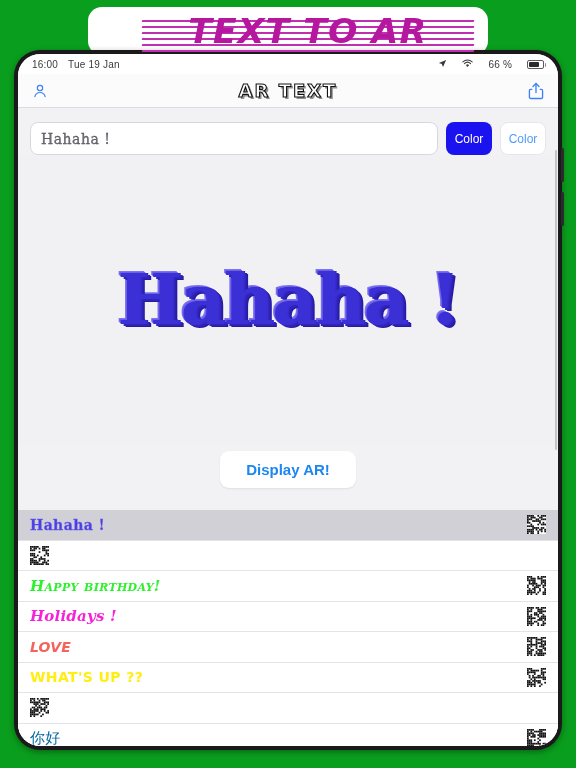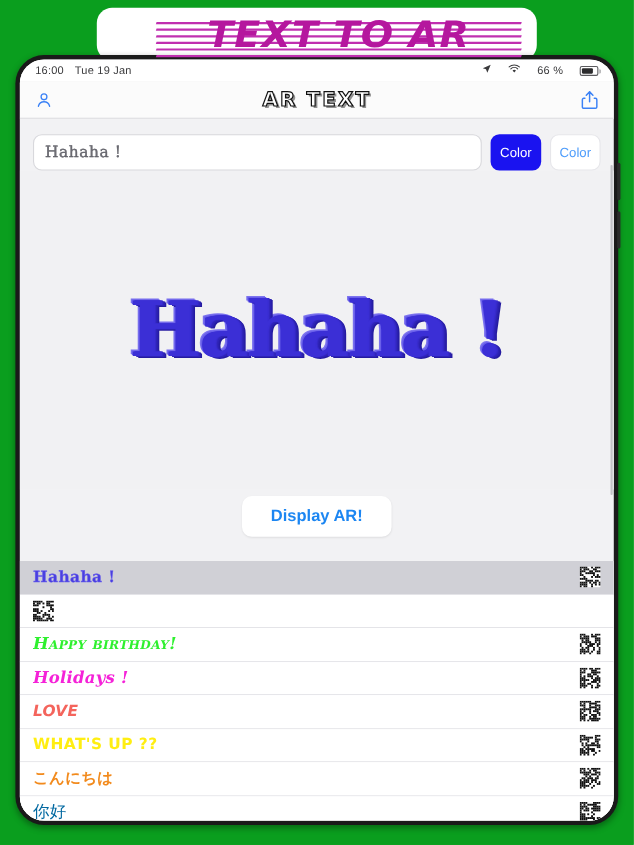--- a/index.html
+++ b/index.html
@@ -722,21 +722,20 @@
                 <rect x="5.18" y="15.55" width="1.73" height="1.73" fill="#111"></rect>
                 <rect x="6.91" y="15.55" width="1.73" height="1.73" fill="#111"></rect>
                 <rect x="13.82" y="15.55" width="1.73" height="1.73" fill="#111"></rect>
                 <rect x="0.00" y="17.27" width="1.73" height="1.73" fill="#111"></rect>
                 <rect x="3.45" y="17.27" width="1.73" height="1.73" fill="#111"></rect>
                 <rect x="6.91" y="17.27" width="1.73" height="1.73" fill="#111"></rect>
                 <rect x="12.09" y="17.27" width="1.73" height="1.73" fill="#111"></rect>
               </svg></div>
           </div>
           <div class="row">
-            <div class="row-label"><span class="t-konnichiwa">こんにちは</span></div>
             <div class="qr"><svg viewBox="0 0 19 19" width="19" height="19">
                 <rect width="19" height="19" fill="#fff"></rect>
                 <rect x="0.00" y="0.00" width="1.73" height="1.73" fill="#111"></rect>
                 <rect x="1.73" y="0.00" width="1.73" height="1.73" fill="#111"></rect>
                 <rect x="3.45" y="0.00" width="1.73" height="1.73" fill="#111"></rect>
                 <rect x="6.91" y="0.00" width="1.73" height="1.73" fill="#111"></rect>
                 <rect x="10.36" y="0.00" width="1.73" height="1.73" fill="#111"></rect>
                 <rect x="12.09" y="0.00" width="1.73" height="1.73" fill="#111"></rect>
                 <rect x="13.82" y="0.00" width="1.73" height="1.73" fill="#111"></rect>
                 <rect x="15.55" y="0.00" width="1.73" height="1.73" fill="#111"></rect>

